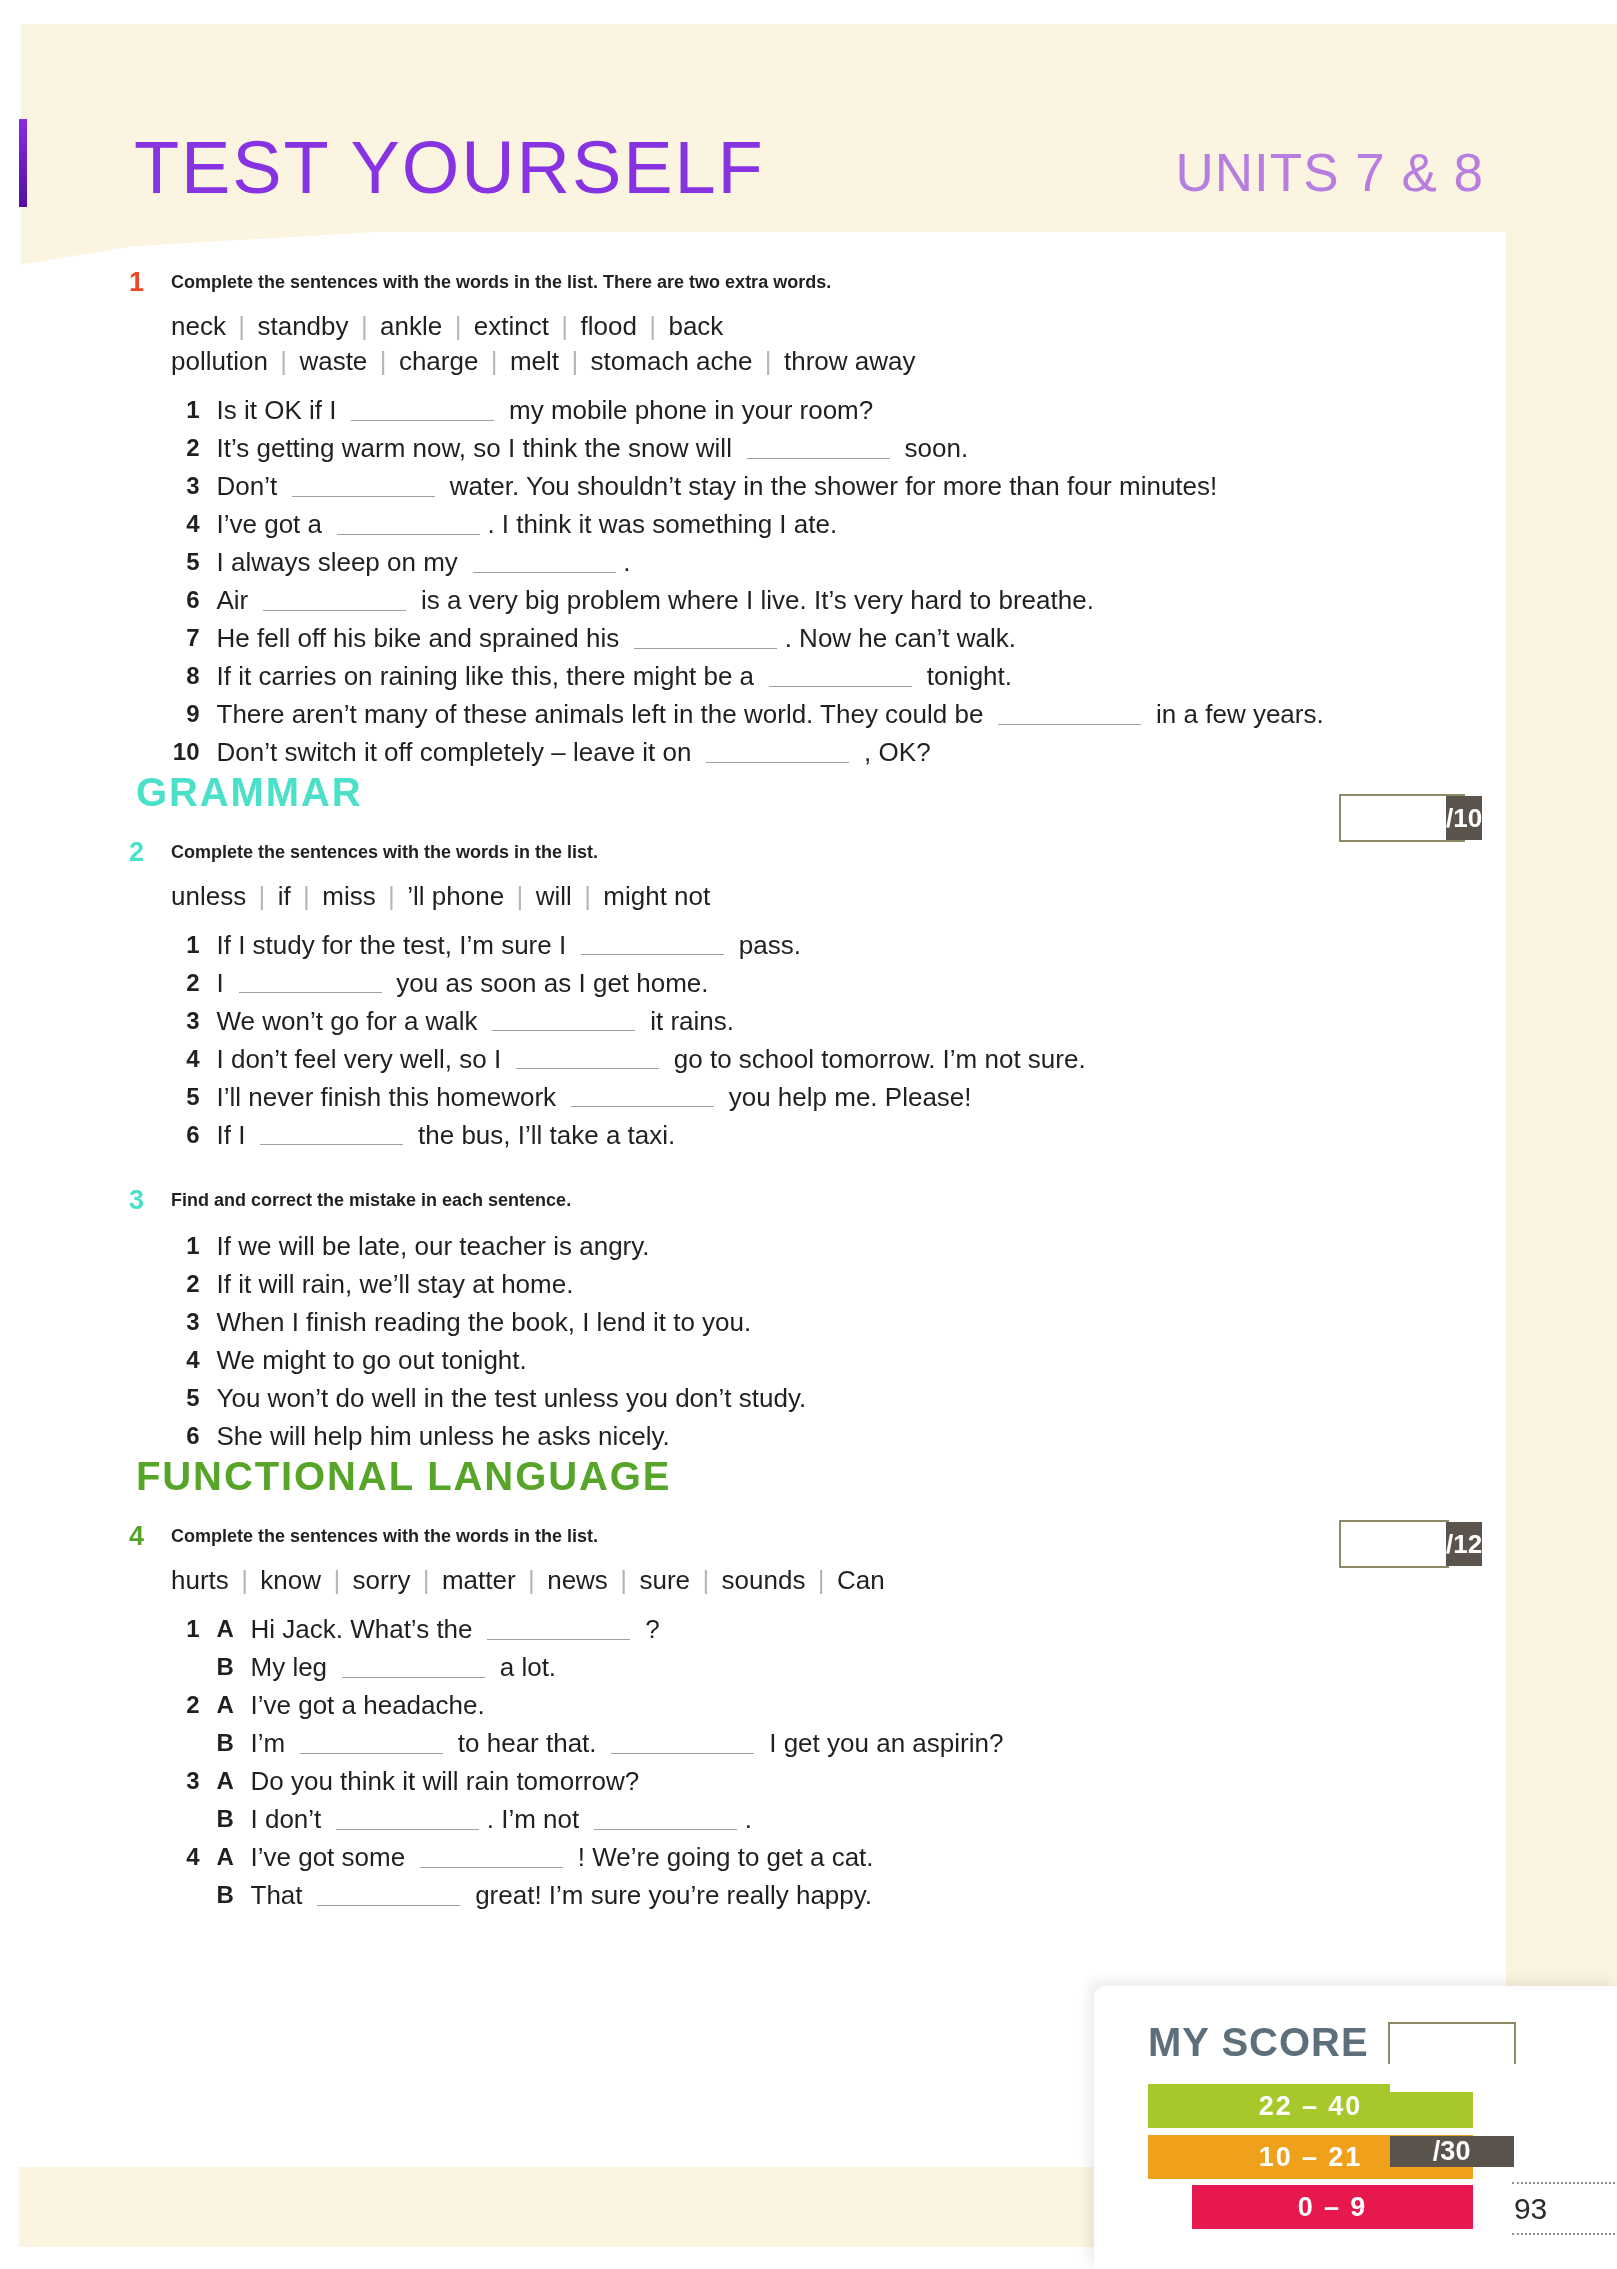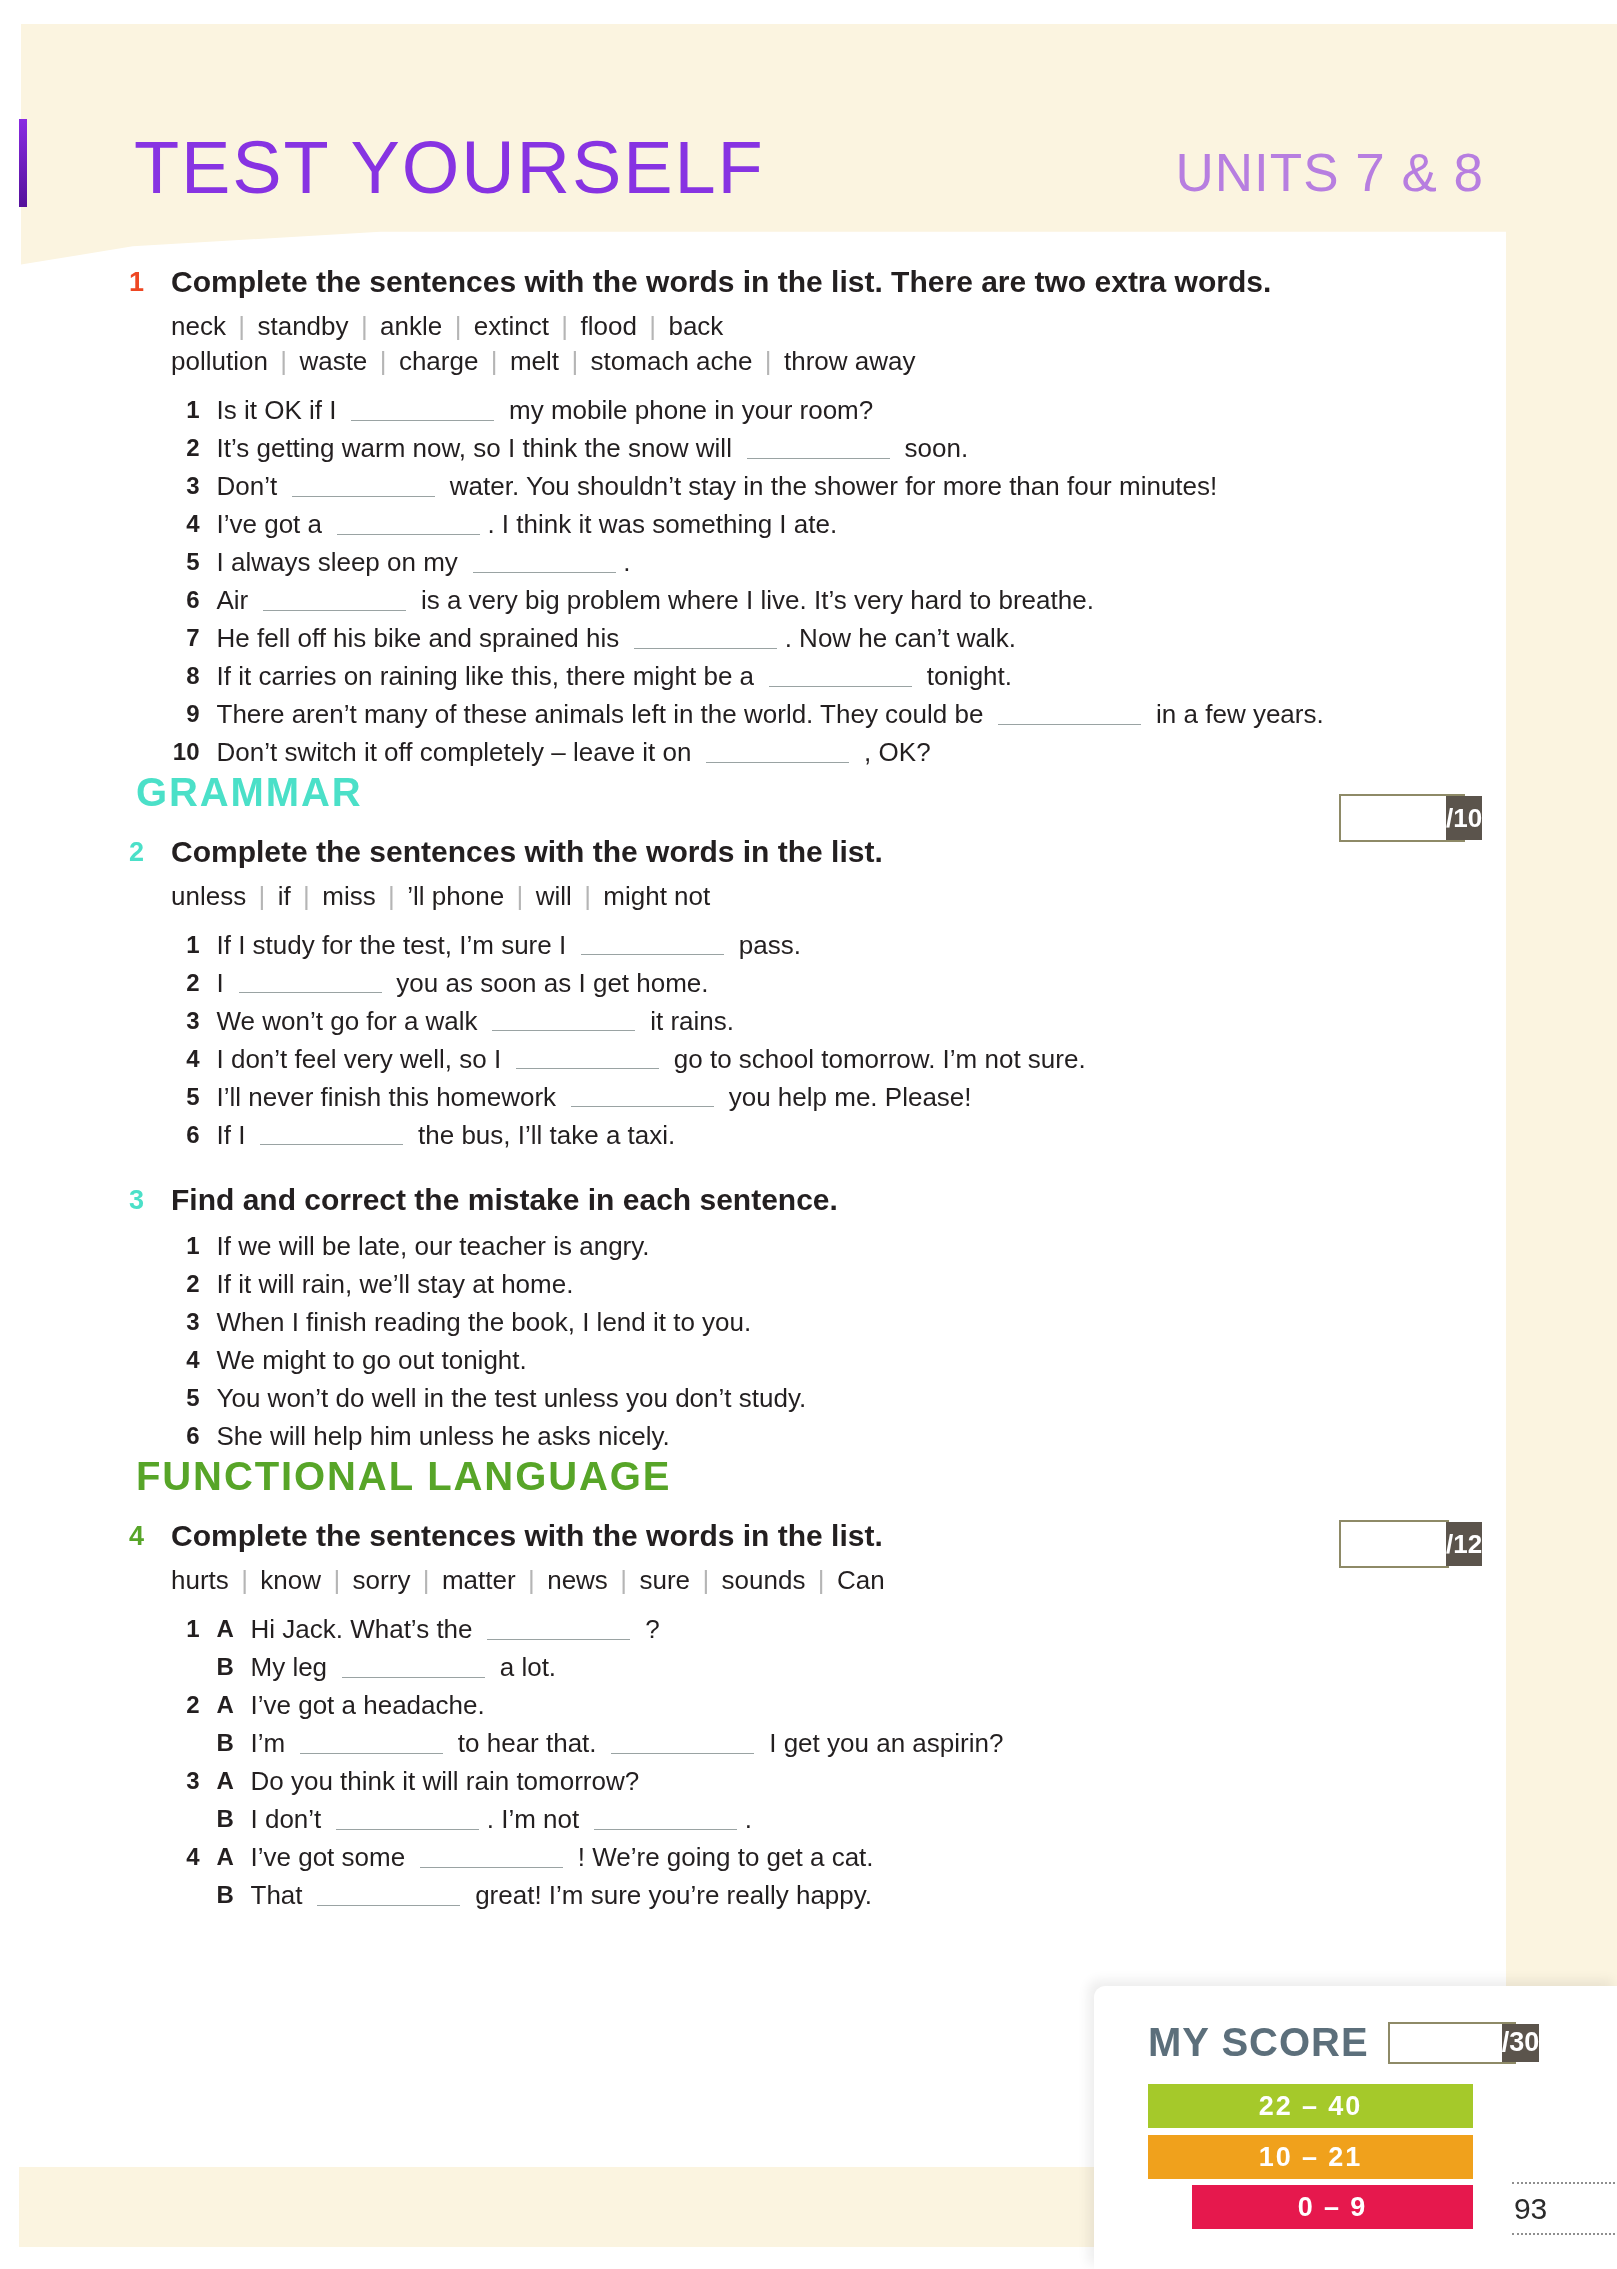--- a/index.html
+++ b/index.html
@@ -25,21 +25,21 @@
   h2.sec{margin:0 0 23px 136px;font-size:40px;line-height:42px;font-weight:700;letter-spacing:1.9px;}
   .sec-vocab{color:#ee4723;}
   .sec-gram{color:#4be0c8;margin-top:46px;}
   .sec-func{color:#57a528;margin-top:44px;}
 
   .ex{display:flex;margin-left:129px;}
   .ex-gap{margin-top:30px;}
   .ex-num{flex:0 0 42px;font-weight:700;font-size:27px;line-height:32px;}
   .num-vocab{color:#ee4723;} .num-gram{color:#4be0c8;} .num-func{color:#57a528;}
   .ex-body{flex:1;}
-  .instr{font-weight:700;font-size:30px;line-height:32px;margin-bottom:11.4px;}
+  .instr{font-weight:700;font-size:18px;line-height:32px;margin-bottom:11.4px;}
   .wordlist{font-size:26px;line-height:35px;}
   .wordlist-wrap{margin-bottom:11.4px;}
   .wsep{color:#b5b5b5;padding:0 12.4px;font-weight:400;}
   .slist{}
   .s-row{display:flex;font-size:26px;line-height:38px;}
   .s-num{flex:0 0 28.5px;text-align:right;font-weight:700;font-size:24px;margin-right:17px;}
   .s-sp{flex:0 0 34px;font-weight:700;font-size:24px;}
   .s-text{flex:1;}
   .blank{display:inline-block;width:143px;height:23px;border-bottom:1.9px solid #9aa3a3;
          margin:0 7.6px;vertical-align:-1.9px;}
@@ -51,21 +51,21 @@
   .sb-a{position:absolute;left:1339px;top:794px;width:126px;height:48px;}
   .sb-b{position:absolute;left:1339px;top:1520px;width:110px;height:48px;}
   .sb-a .sb-blank,.sb-b .sb-blank{flex:0 0 61px;}
   .sb-a .sb-label,.sb-b .sb-label{flex:1;font-size:26px;}
 
   
   .myscore{position:absolute;left:1094px;top:1986px;width:524px;height:283px;background:#ffffff;
            border-top-left-radius:11.4px;box-shadow:-5.7px -5.7px 11.4px rgba(0,0,0,0.07);z-index:5;}
   .ms-row{position:absolute;left:54px;top:34px;display:flex;align-items:center;gap:19px;justify-content:center;}
   .ms-label{font-size:40px;font-weight:700;color:#5c6f7b;letter-spacing:1px;}
-  .ms-box{width:128px;height:42px;}
+  .ms-box{width:128px;height:42px;flex-direction:column;}
   .ms-box .sb-blank{flex:0 0 68px;}
   .ms-box .sb-label{flex:1;font-size:27px;}
   .bands{position:absolute;left:54px;top:98px;width:325px;}
   .band{height:44px;margin-bottom:6.7px;line-height:44px;text-align:center;color:#ffffff;
         font-weight:700;font-size:27px;letter-spacing:1.9px;}
   .pn{position:absolute;left:418px;top:196px;width:107px;}
   .pn-dots{border-top:2.9px dotted #8f8f8f;height:0;}
   .pn-num{font-size:30px;color:#2b2b2b;padding:9.5px 0 9.5px 1.9px;line-height:1;}
 </style>
 </head>

